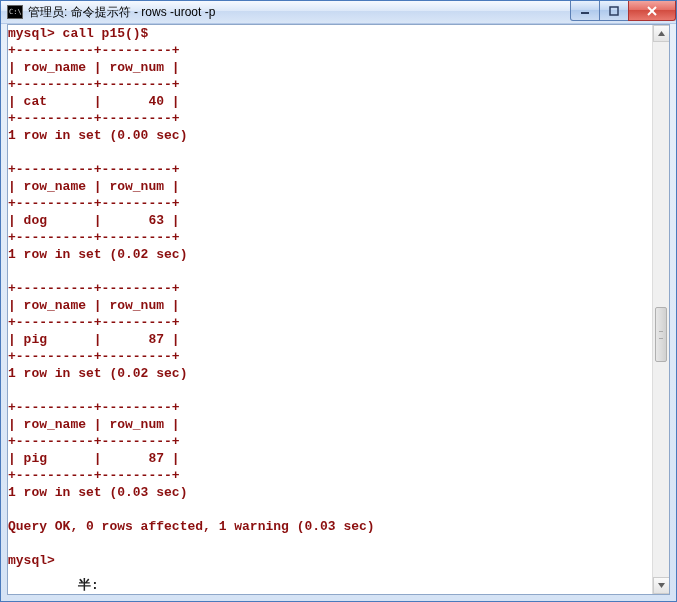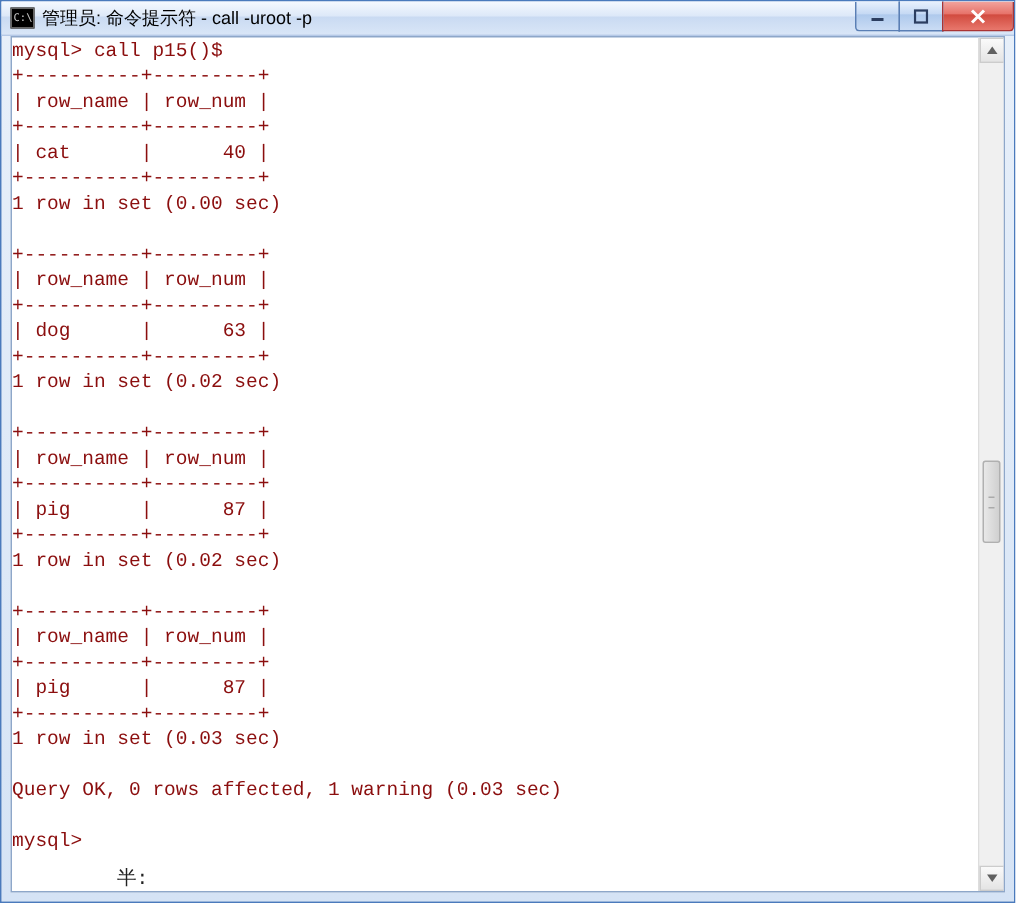--- a/index.html
+++ b/index.html
@@ -90,21 +90,21 @@
     border: 1px solid #8ea7c9;
     display: flex;
     overflow: hidden;
   }
   .terminal {
     flex: 1;
     font-family: "Courier New", Consolas, monospace;
     font-size: 13px;
     line-height: 17px;
     color: #8b0e0e;
-    font-weight: normal;
+    font-weight: bold;
     white-space: pre;
     padding: 0;
     overflow: hidden;
   }
   .scrollbar {
     width: 17px;
     background: #f0f0f0;
     border-left: 1px solid #ddd;
     position: relative;
     display: flex;
@@ -153,21 +153,21 @@
   }
 </style>
 </head>
 <body>
 
 <div class="window">
   <div class="titlebar">
     <div class="title-icon">
       <span class="title-icon-text">C:\</span>
     </div>
-    <div class="title">管理员: 命令提示符 - call  -uroot -p</div>
+    <div class="title">管理员: 命令提示符 - rows  -uroot -p</div>
     <div class="win-buttons">
       <div class="win-btn min">
         <svg width="10" height="10">
             <rect x="1" y="6" width="8" height="2" fill="#2c3e60"></rect>
           </svg>
       </div>
       <div class="win-btn max">
         <svg width="10" height="10">
             <rect x="1" y="1" width="8" height="8" fill="none" stroke="#2c3e60" stroke-width="1.5"></rect>
           </svg>

